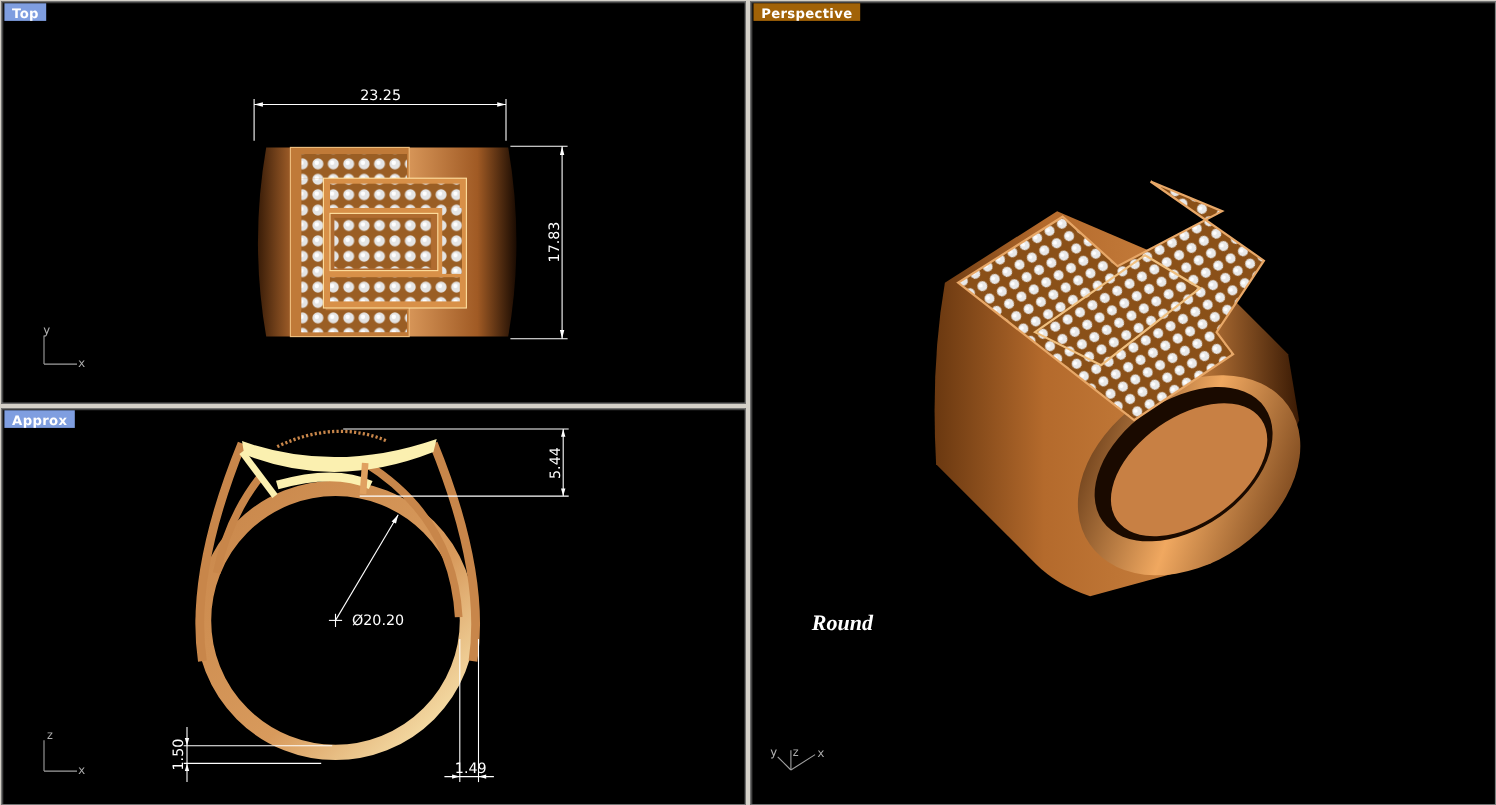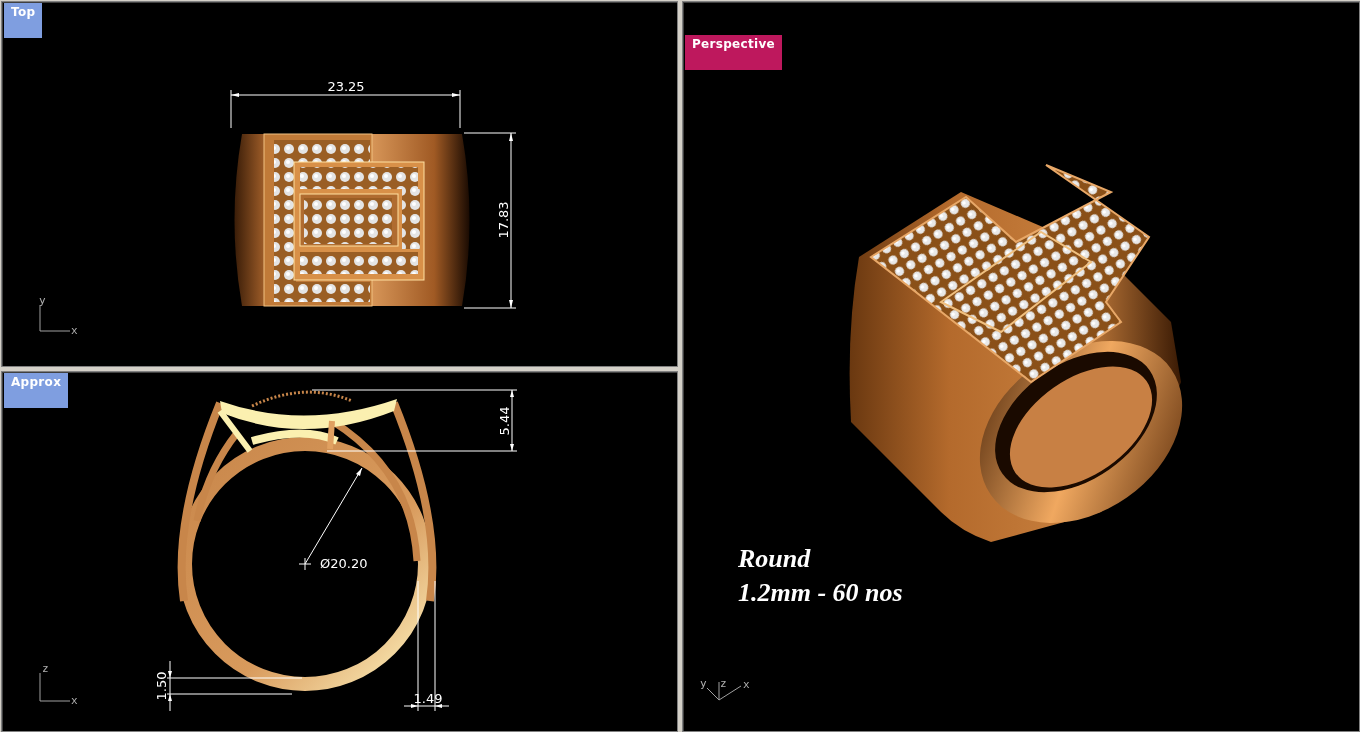--- a/index.html
+++ b/index.html
@@ -8,32 +8,32 @@
   .viewport {
     position: absolute; background: #000; overflow: hidden;
     border: 1px solid #808080;
     box-shadow: inset 1px 1px 0 #404040;
   }
   #vp-top { left: 1px; top: 1px; width: 677px; height: 366px; }
   #vp-front { left: 1px; top: 371px; width: 677px; height: 361px; }
   #vp-persp { left: 682px; top: 1px; width: 678px; height: 731px; }
 
   .vp-label {
-    position: absolute; left: 2px; top: 1px; height: 35px; padding: 0 7px;
+    position: absolute; left: 2px; top: 1px; height: 16px; padding: 0 7px;
     font: bold 12px "DejaVu Sans", sans-serif; line-height: 18px; color: #fff;
     background: #7f9ee0; cursor: pointer; letter-spacing: 0.3px;
   }
-  .vp-label.active { background: #be185d; margin-top: 32px; }
+  .vp-label.active { background: #a16207; }
 
   svg { position: absolute; left: 0; top: 0; }
   .dimtext { font: 13px "DejaVu Sans", sans-serif; fill: #fff; }
   .axis-text { font: 11px "DejaVu Sans Mono", monospace; fill: #b0b0b0; }
 
   .annot { position: absolute; font-family: "Liberation Serif", "DejaVu Serif", serif; font-style: italic; font-weight: bold; }
-  .annot.white { color: #ffffff; font-size: 26px; }
+  .annot.white { color: #ffffff; font-size: 20px; margin-top: 12px; }
   .annot.red { color: #ee2a2a; font-size: 26px; }
 </style>
 </head>
 <body>
 
 <div class="root">
 
   <div class="viewport" id="vp-top">
     <svg width="677" height="366" viewBox="0 0 677 366">
       <defs>
@@ -172,16 +172,15 @@
       <line x1="718" y1="698" x2="706" y2="686" stroke="#a0a0a0"></line>
       <line x1="718" y1="698" x2="718" y2="680" stroke="#a0a0a0"></line>
       <line x1="718" y1="698" x2="740" y2="684" stroke="#a0a0a0"></line>
       <text class="axis-text" x="699" y="685">y</text>
       <text class="axis-text" x="719" y="685">z</text>
       <text class="axis-text" x="742" y="686">x</text>
     </svg>
     <div class="vp-label active">Perspective</div>
 
     <div class="annot white" style="left:55px; top:542px;">Round</div>
-    <div class="annot white" style="left:55px; top:576px;">1.2mm - 60 nos</div>
   </div>
 
 </div>
 
 </body></html>

